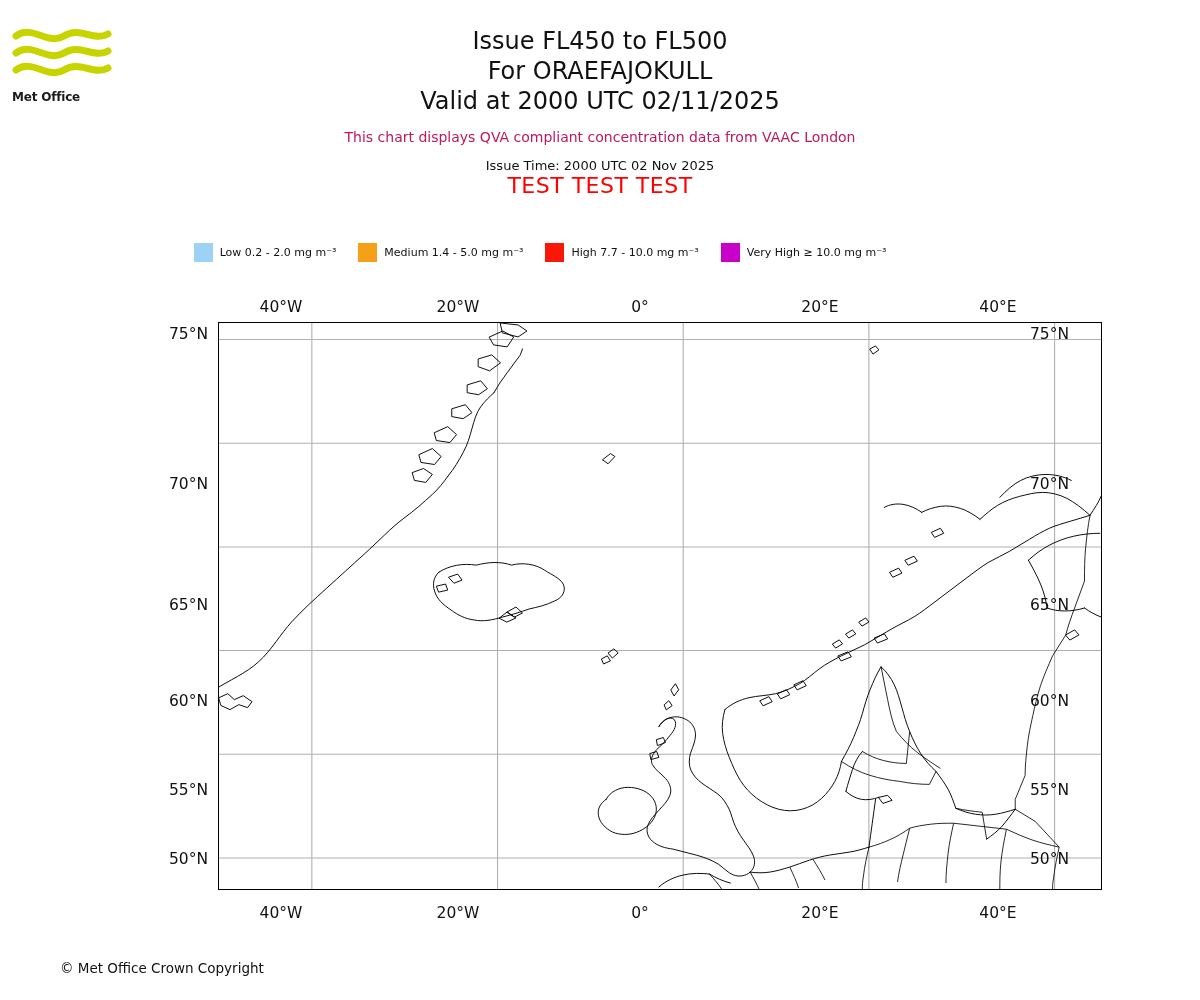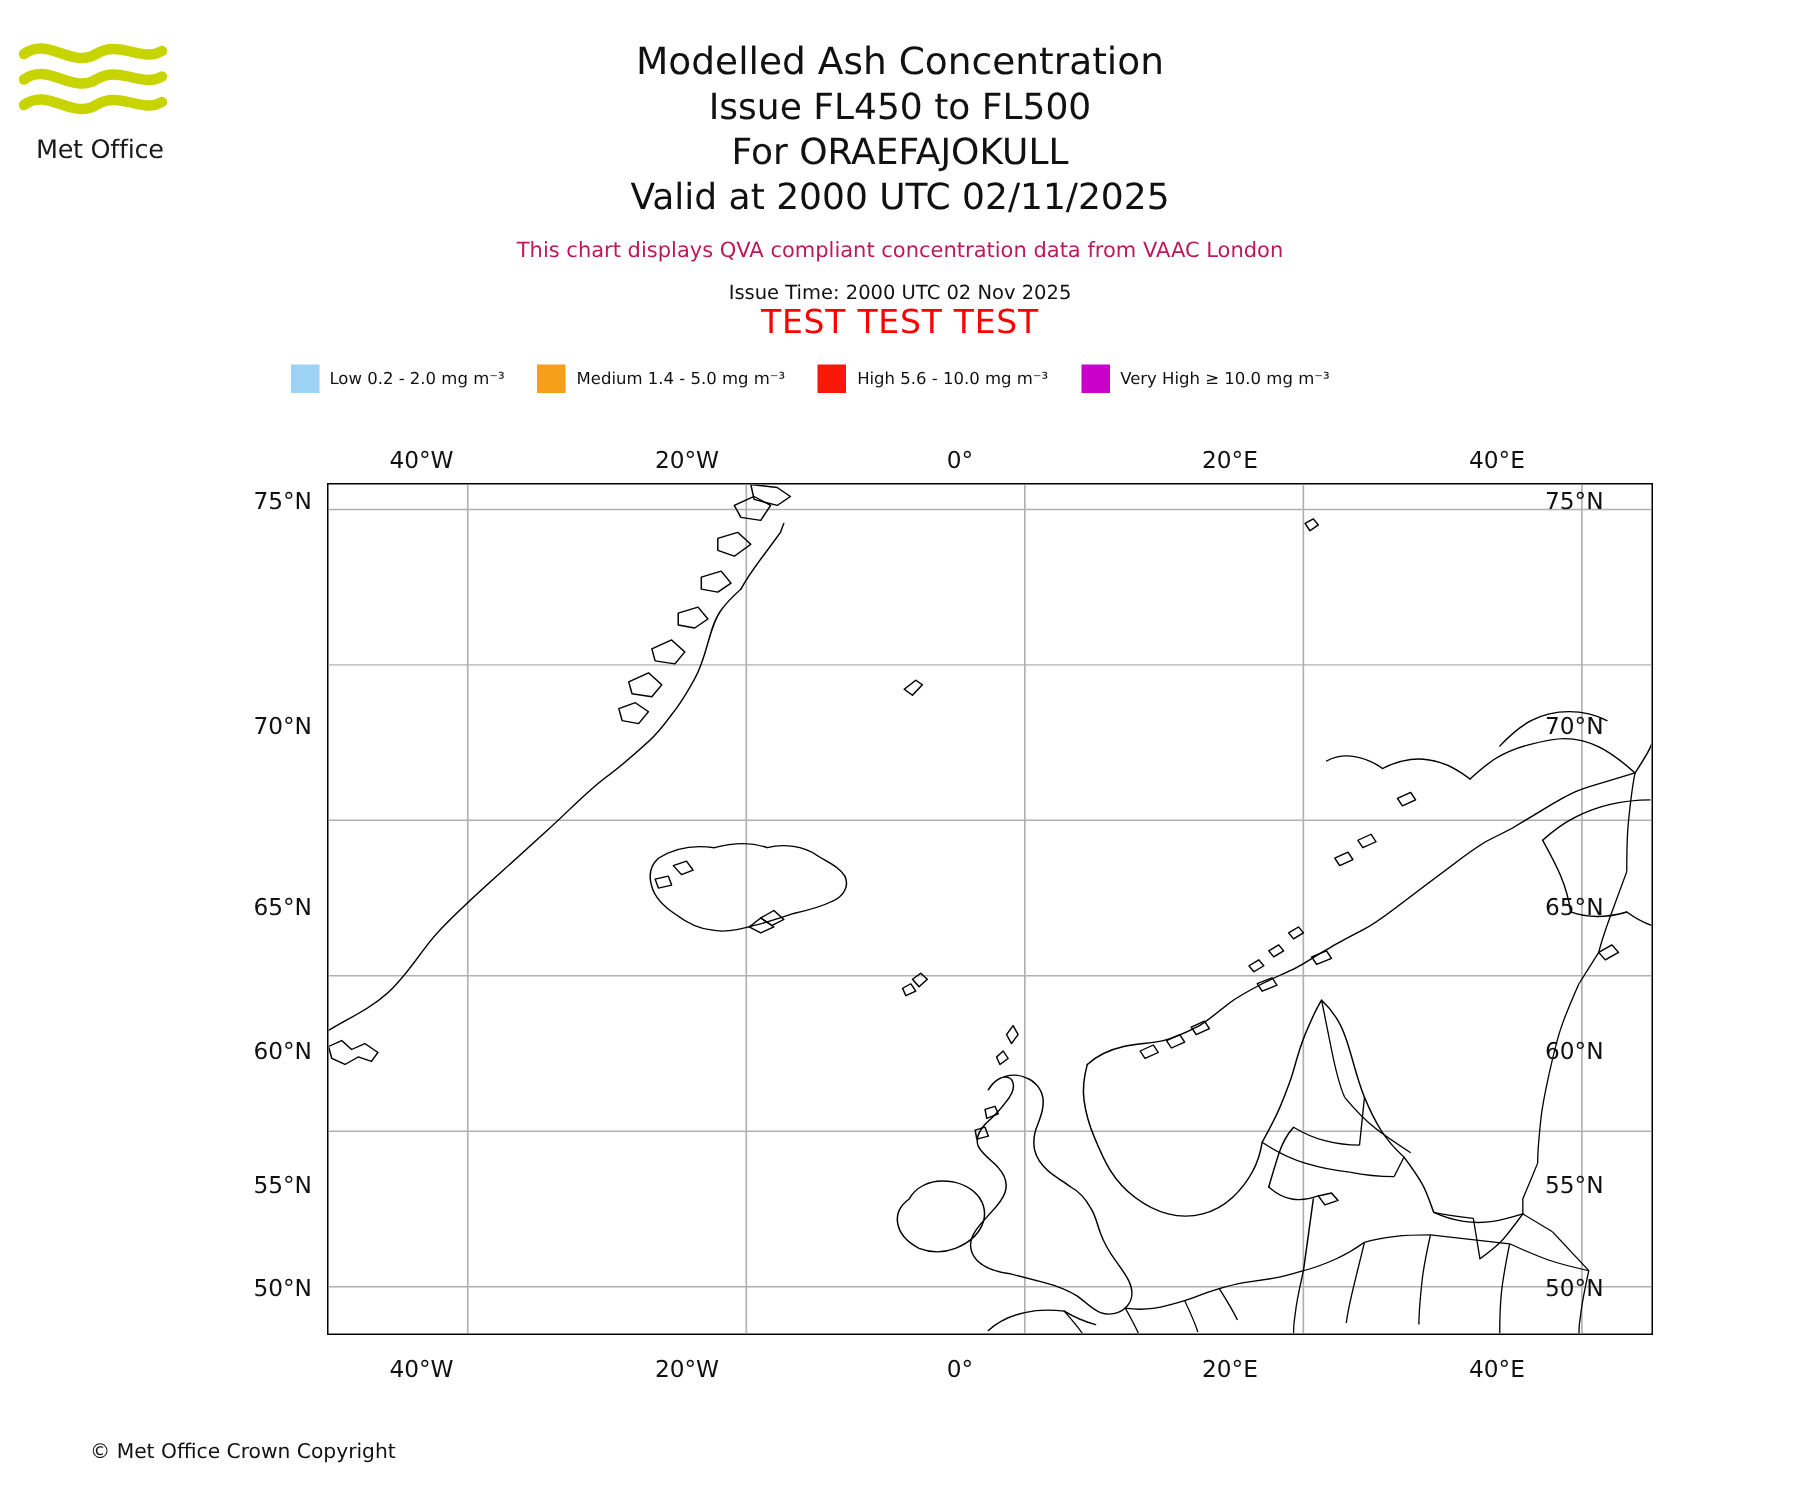--- a/index.html
+++ b/index.html
@@ -19,25 +19,25 @@
   
   #logo {
     position: absolute;
     left: 10px;
     top: 22px;
     width: 120px;
     height: 90px;
   }
   #logo .logo-text {
     position: absolute;
-    left: 14px;
+    left: 2px;
     top: 68px;
     font-family: "DejaVu Sans", sans-serif;
-    font-weight: normal;
-    font-size: 17px;
+    font-weight: bold;
+    font-size: 12px;
     color: #1b1b1b;
     letter-spacing: -0.2px;
   }
 
   
   #header {
     position: absolute;
     left: 0;
     top: 26px;
     width: 1200px;
@@ -166,41 +166,40 @@
     <g fill="none" stroke="#c8d400" stroke-width="7" stroke-linecap="round">
       <path d="M6,14 C22,2 38,24 54,14 C70,4 84,20 98,12"></path>
       <path d="M6,31 C22,19 38,41 54,31 C70,21 84,37 98,29"></path>
       <path d="M6,48 C22,36 38,58 54,48 C70,38 84,54 98,46"></path>
     </g>
   </svg>
   <div class="logo-text">Met Office</div>
 </div>
 
 <div id="header">
-  <div class="title-line first">Modelled Ash Concentration</div>
   <div class="title-line">Issue FL450 to FL500</div>
   <div class="title-line">For ORAEFAJOKULL</div>
   <div class="title-line">Valid at 2000 UTC 02/11/2025</div>
   <div class="subtitle">This chart displays QVA compliant concentration data from VAAC London</div>
   <div class="issue">Issue Time: 2000 UTC 02 Nov 2025</div>
   <div class="testbanner" style="color: rgb(255, 0, 0);">TEST TEST TEST</div>
 </div>
 
 <div id="legend">
   <div class="legend-item">
     <span class="legend-swatch" id="sw0" style="background: rgb(158, 210, 245);"></span>
     <span class="legend-label">Low 0.2 - 2.0 mg m⁻³</span>
   </div>
   <div class="legend-item">
     <span class="legend-swatch" id="sw1" style="background: rgb(246, 160, 26);"></span>
     <span class="legend-label">Medium 1.4 - 5.0 mg m⁻³</span>
   </div>
   <div class="legend-item">
     <span class="legend-swatch" id="sw2" style="background: rgb(249, 23, 7);"></span>
-    <span class="legend-label">High 5.6 - 10.0 mg m⁻³</span>
+    <span class="legend-label">High 7.7 - 10.0 mg m⁻³</span>
   </div>
   <div class="legend-item">
     <span class="legend-swatch" id="sw3" style="background: rgb(201, 0, 201);"></span>
     <span class="legend-label">Very High ≥ 10.0 mg m⁻³</span>
   </div>
 </div>
 
 <div id="map-wrap">
   <div id="map-frame">
     <svg id="map-svg" viewBox="0 0 802 568" preserveAspectRatio="none">

